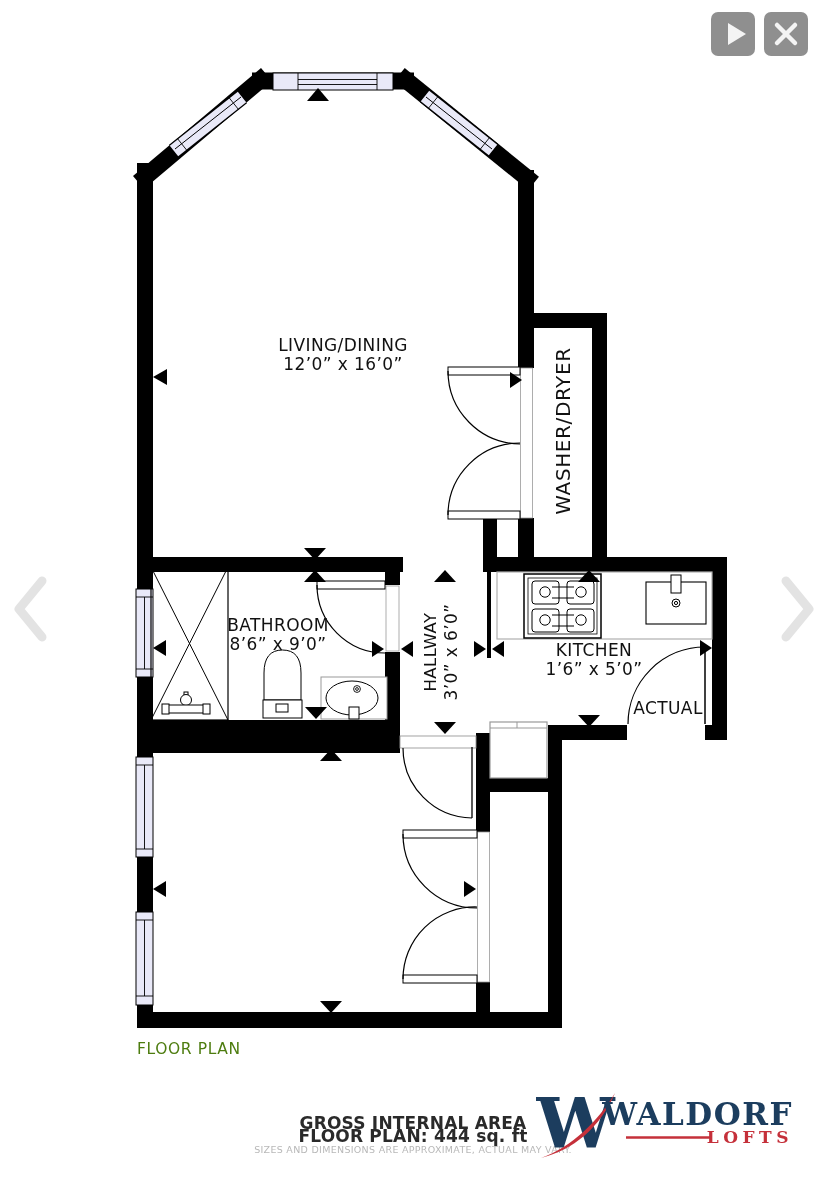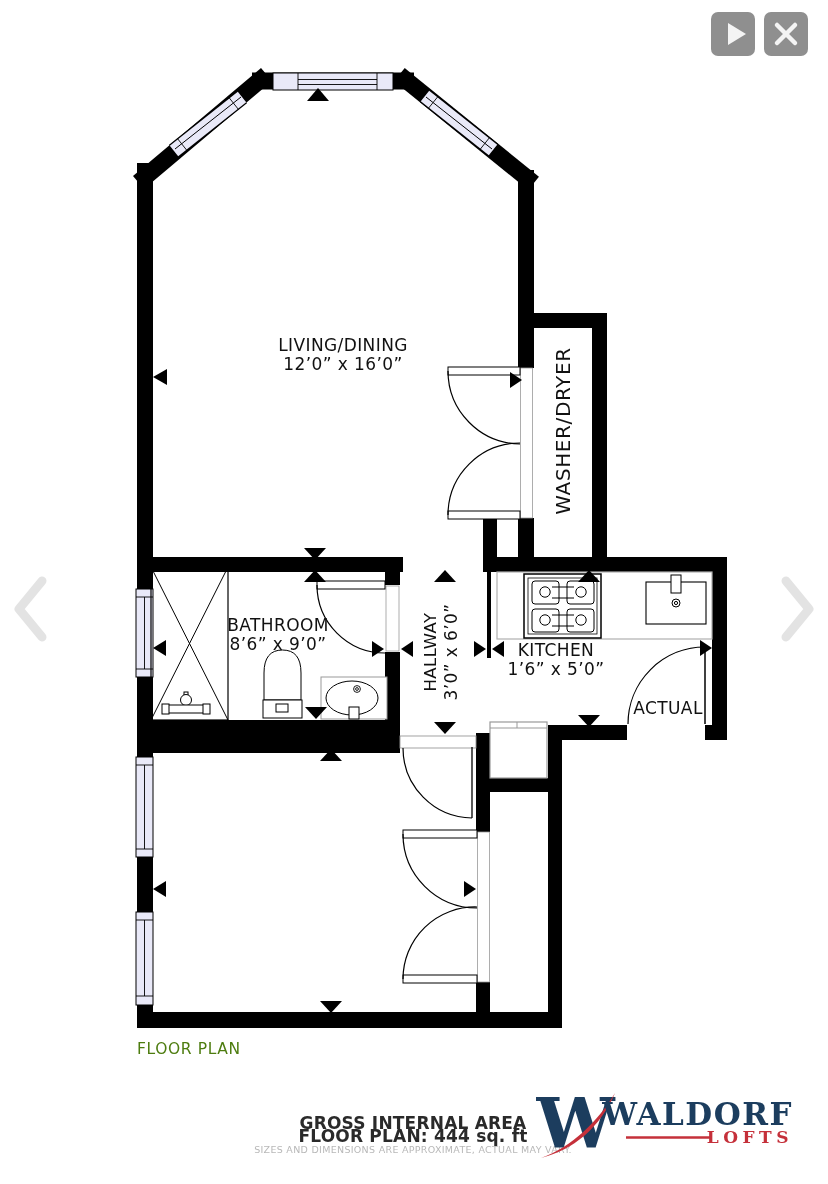--- a/index.html
+++ b/index.html
@@ -218,21 +218,21 @@
   <div class="room-label" style="left:278px;top:635px;">
     <div>BATHROOM</div>
     <div class="dims">8’6” x 9’0”</div>
   </div>
 
   <div class="room-label rot hall-label" style="left:441px;top:652px;">
     <div>HALLWAY</div>
     <div class="dims">3’0” x 6’0”</div>
   </div>
 
-  <div class="room-label" style="left:556px;top:660px;">
+  <div class="room-label" style="left:594px;top:660px;">
     <div>KITCHEN</div>
     <div class="dims">1’6” x 5’0”</div>
   </div>
 
   <div class="room-label" style="left:668px;top:708px;">
     <div>ACTUAL</div>
   </div>
 
 
   <div class="plan-title">FLOOR PLAN</div>

